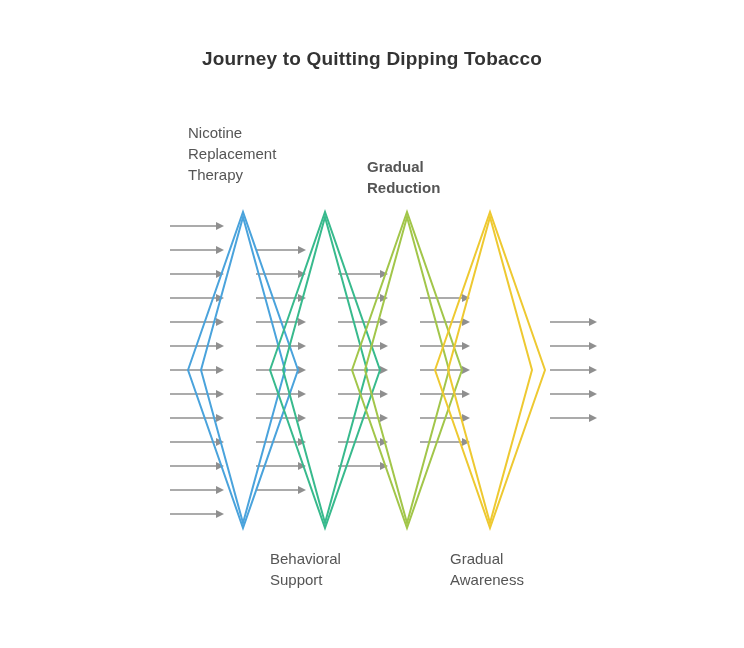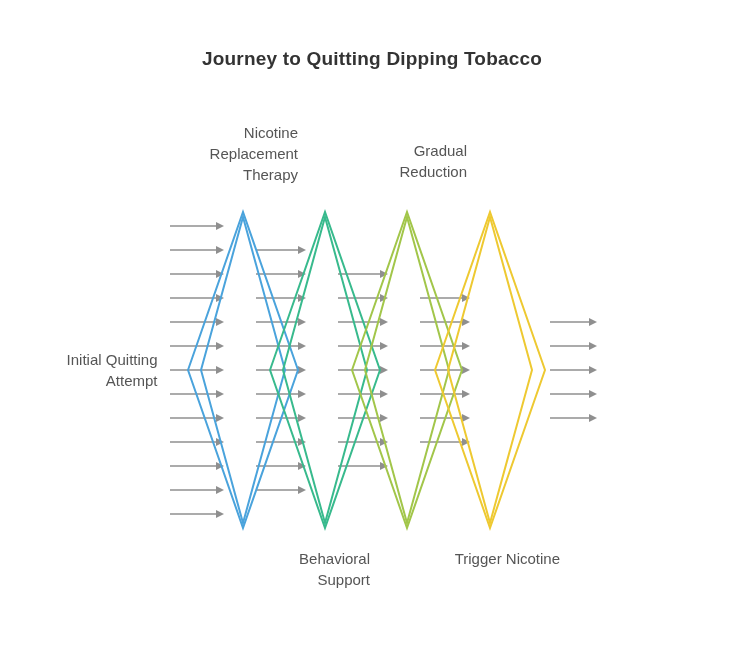--- a/index.html
+++ b/index.html
@@ -26,27 +26,27 @@
     letter-spacing:0.2px;
   }
   .flow-svg{
     position:absolute;
     top:0;
     left:0;
   }
   .node-label{
     position:absolute;
     transform:translateX(-50%);
-    text-align:right;
+    text-align:left;
     font-size:15px;
     line-height:21px;
     color:#555555;
   }
   .label-stage-1{ left:243px; top:122px; width:110px; }
-  .label-stage-3{ left:417px; top:140px; width:100px; }
+  .label-stage-3{ left:417px; top:156px; width:100px;font-weight:bold; }
   .label-stage-2{ left:320px; top:548px; width:100px; }
   .label-stage-4{ left:505px; top:548px; width:110px; }
   .label-start{ left:95px;  top:349px; width:125px; }
   .label-end{   left:667px; top:349px; width:100px; }
 </style>
 </head>
 <body>
 
 <div class="canvas">
 
@@ -161,19 +161,18 @@
       <polygon points="352,370 407,212 462,370 407,528"></polygon>
       <polygon points="365,370 407,217 449,370 407,523"></polygon>
     </g>
 
     <g fill="none" stroke-width="2" stroke="#eec931">
       <polygon points="435,370 490,212 545,370 490,528"></polygon>
       <polygon points="448,370 490,217 532,370 490,523"></polygon>
     </g>
   </svg>
 
-  <div class="node-label label-start">Initial Quitting Attempt</div>
   <div class="node-label label-stage-1">Nicotine Replacement Therapy</div>
   <div class="node-label label-stage-3">Gradual Reduction</div>
   <div class="node-label label-stage-2">Behavioral Support</div>
-  <div class="node-label label-stage-4">Trigger Nicotine</div>
+  <div class="node-label label-stage-4">Gradual Awareness</div>
 
 </div>
 
 </body></html>

